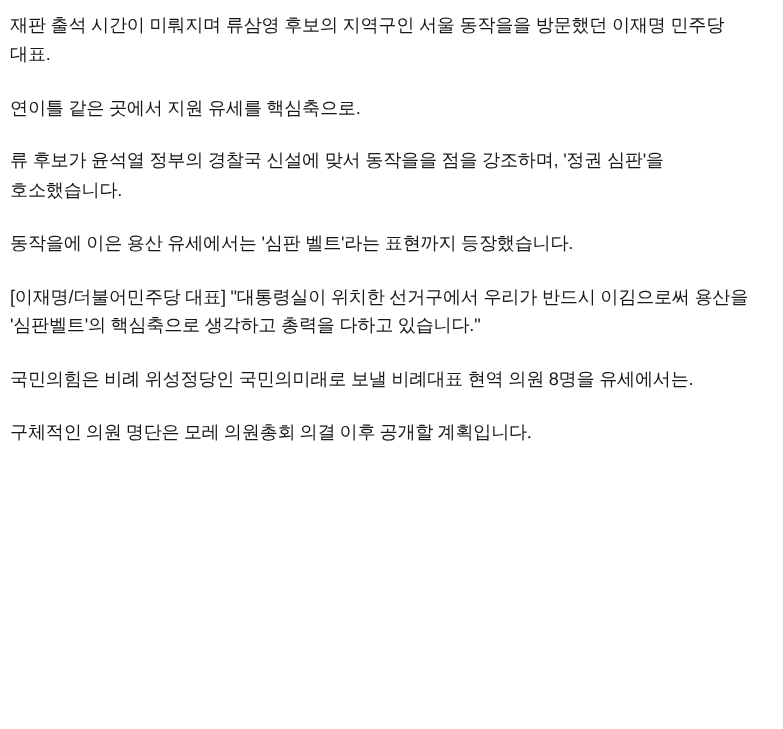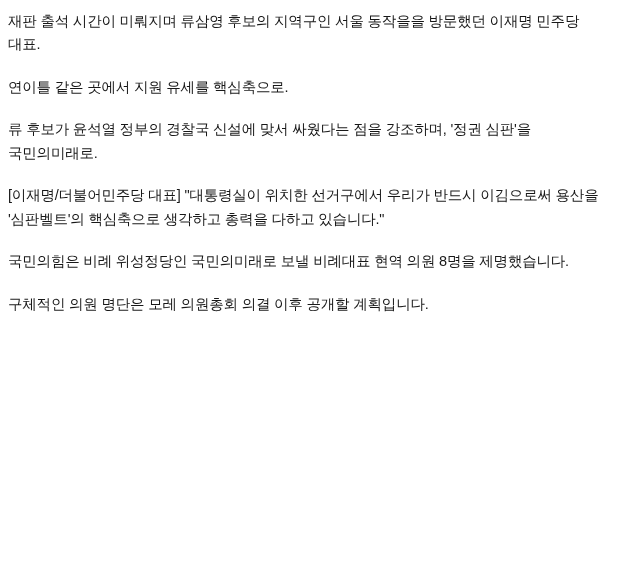--- a/index.html
+++ b/index.html
@@ -22,25 +22,27 @@
     font-size: 14.5px;
     line-height: 1.62;
     letter-spacing: -0.2px;
     margin: 0 12px 19px 0;
     color: #181818;
     text-align: left;
     word-break: keep-all;
   }
   .para:last-child {
     margin-bottom: 0;
+    font-family: Liberation Serif, serif;
   }
 </style>
 </head>
 <body>
 
 <div id="article">
     <p class="para">재판 출석 시간이 미뤄지며 류삼영 후보의 지역구인 서울 동작을을 방문했던 이재명 민주당 대표.</p>
     <p class="para">연이틀 같은 곳에서 지원 유세를 핵심축으로.</p>
-    <p class="para">류 후보가 윤석열 정부의 경찰국 신설에 맞서 싸웠다는 점을 강조하며, '정권 심판'을 국민의미래로.</p>
+    <p class="para">류 후보가 윤석열 정부의 경찰국 신설에 맞서 동작을을 점을 강조하며, '정권 심판'을 호소했습니다.</p>
+    <p class="para">동작을에 이은 용산 유세에서는 '심판 벨트'라는 표현까지 등장했습니다.</p>
     <p class="para">[이재명/더불어민주당 대표] "대통령실이 위치한 선거구에서 우리가 반드시 이김으로써 용산을 '심판벨트'의 핵심축으로 생각하고 총력을 다하고 있습니다."</p>
-    <p class="para">국민의힘은 비례 위성정당인 국민의미래로 보낼 비례대표 현역 의원 8명을 제명했습니다.</p>
+    <p class="para">국민의힘은 비례 위성정당인 국민의미래로 보낼 비례대표 현역 의원 8명을 유세에서는.</p>
     <p class="para">구체적인 의원 명단은 모레 의원총회 의결 이후 공개할 계획입니다.</p>
   </div>
 
 </body></html>

